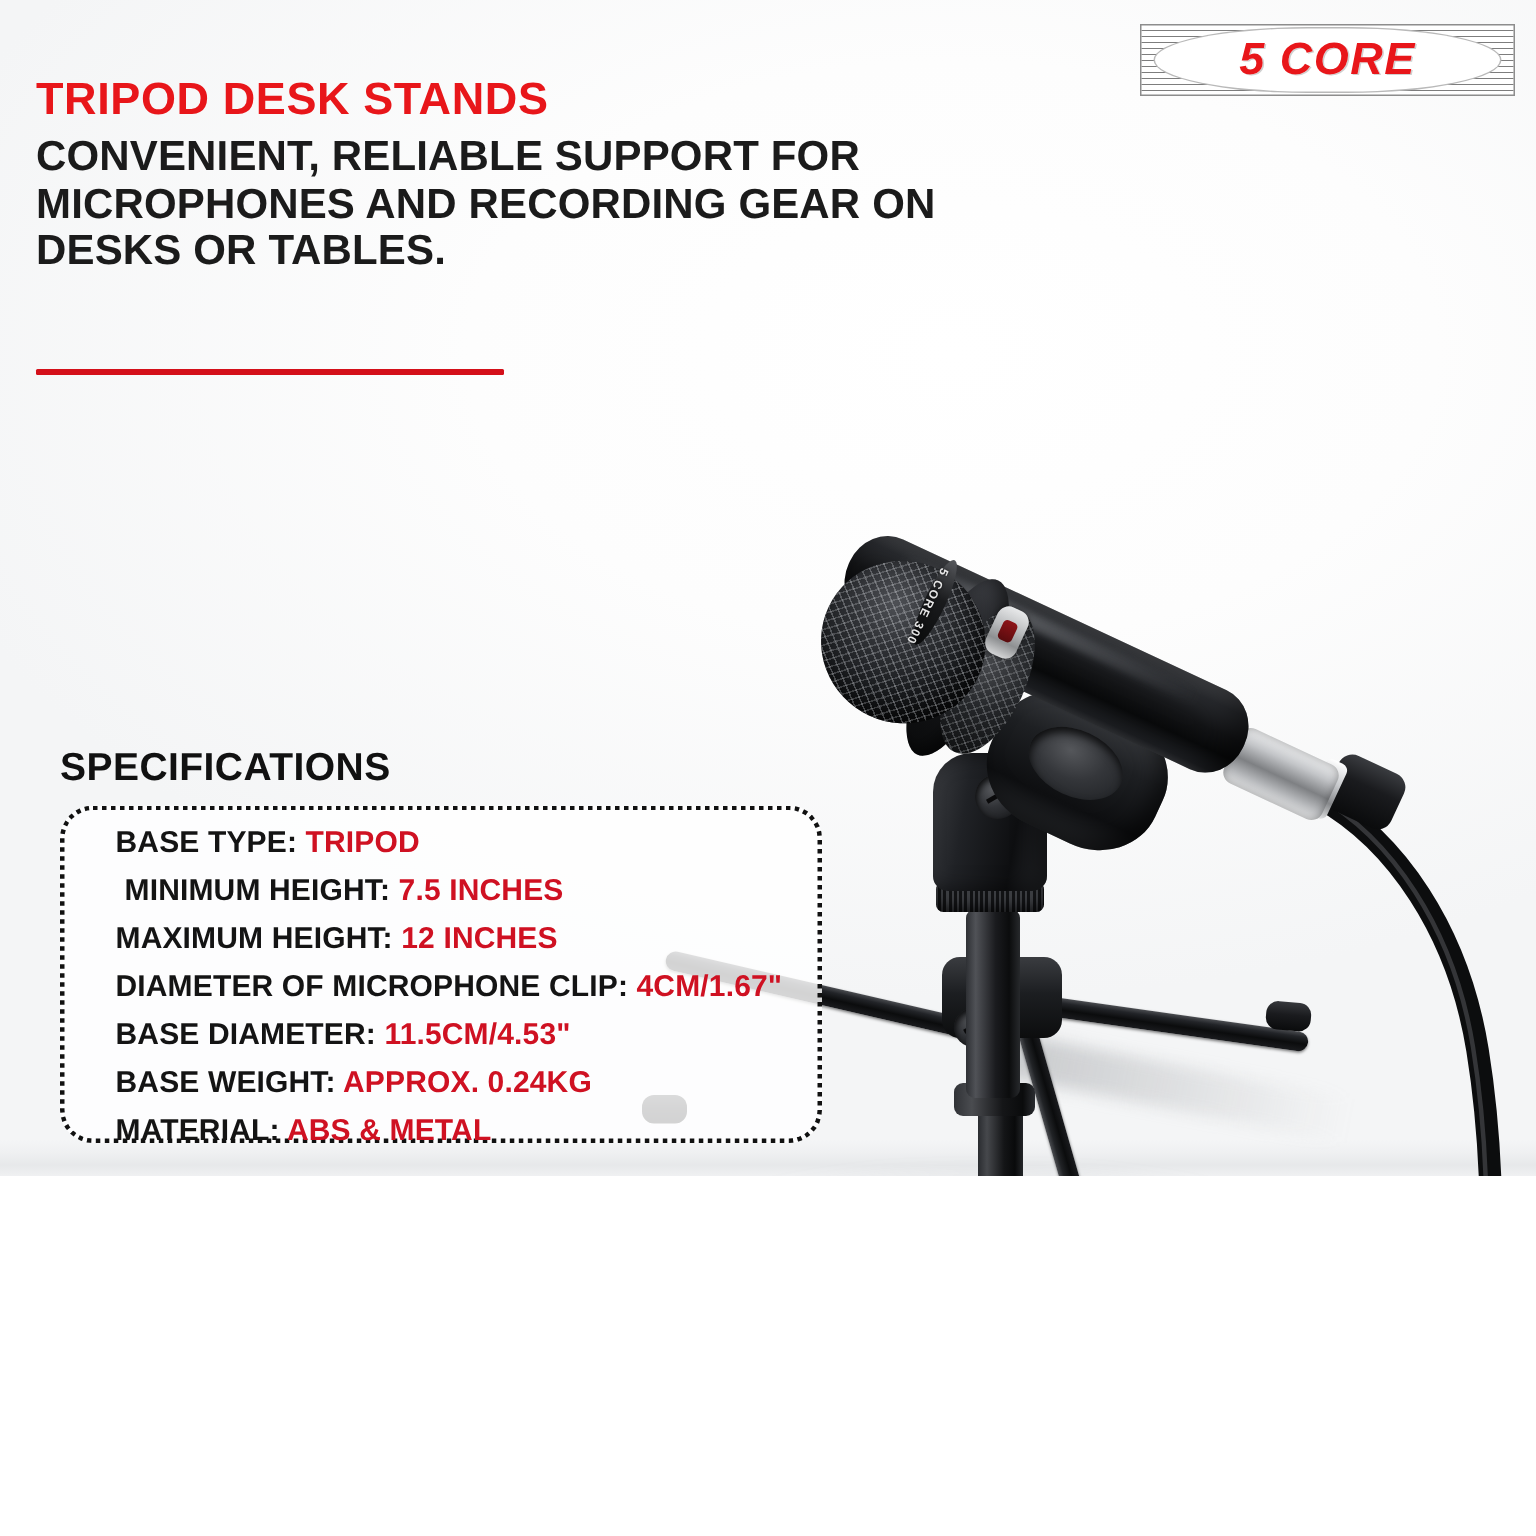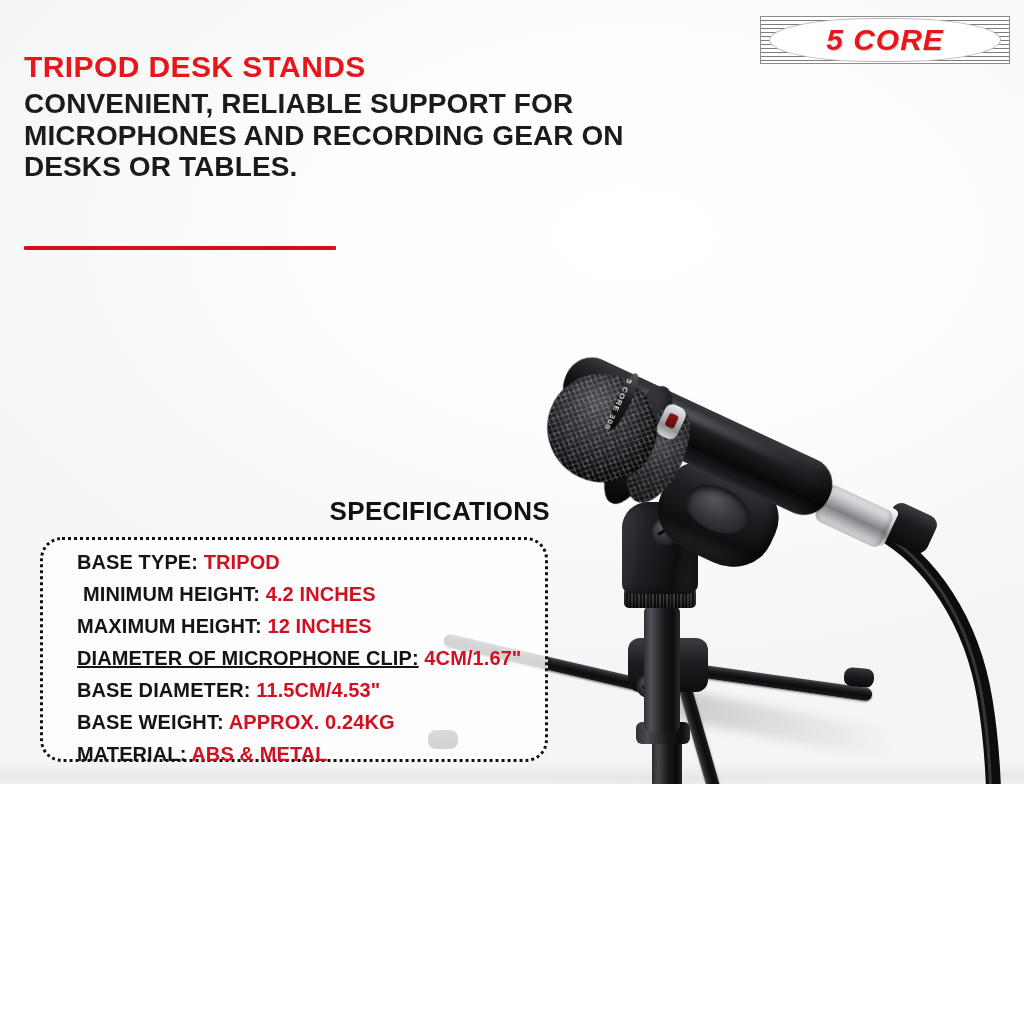--- a/index.html
+++ b/index.html
@@ -117,21 +117,21 @@
       0 0 0 #fff,
       1px 1px 0 rgba(120,120,120,0.35);
   }
 
   
   .spec-title {
     position: absolute;
     left: 40px;
     top: 496px;
     width: 510px;
-    text-align: right;
+    text-align: left;
     font-size: 26px;
     font-weight: bold;
     color: #111111;
     letter-spacing: 0.3px;
   }
   .spec-box {
     position: absolute;
     left: 40px;
     top: 537px;
     width: 508px;
@@ -637,28 +637,28 @@
   <div class="spec-title">SPECIFICATIONS</div>
 
   <div class="spec-box">
     <div class="spec-list">
       <div class="spec-row">
         <span style="color: rgb(20, 20, 20);">BASE TYPE:</span>
         <span class="val" style="color: rgb(207, 17, 34);">TRIPOD</span>
       </div>
       <div class="spec-row indent">
         <span style="color: rgb(20, 20, 20);">MINIMUM HEIGHT:</span>
-        <span class="val" style="color: rgb(207, 17, 34);">4.2 INCHES</span>
+        <span class="val" style="color: rgb(207, 17, 34);">7.5 INCHES</span>
       </div>
       <div class="spec-row">
         <span style="color: rgb(20, 20, 20);">MAXIMUM HEIGHT:</span>
         <span class="val" style="color: rgb(207, 17, 34);">12 INCHES</span>
       </div>
       <div class="spec-row">
-        <span style="color: rgb(20, 20, 20); text-decoration: underline;">DIAMETER OF MICROPHONE CLIP:</span>
+        <span style="color: rgb(20, 20, 20);">DIAMETER OF MICROPHONE CLIP:</span>
         <span class="val" style="color: rgb(207, 17, 34);">4CM/1.67"</span>
       </div>
       <div class="spec-row">
         <span style="color: rgb(20, 20, 20);">BASE DIAMETER:</span>
         <span class="val" style="color: rgb(207, 17, 34);">11.5CM/4.53"</span>
       </div>
       <div class="spec-row">
         <span style="color: rgb(20, 20, 20);">BASE WEIGHT:</span>
         <span class="val" style="color: rgb(207, 17, 34);">APPROX. 0.24KG</span>
       </div>

